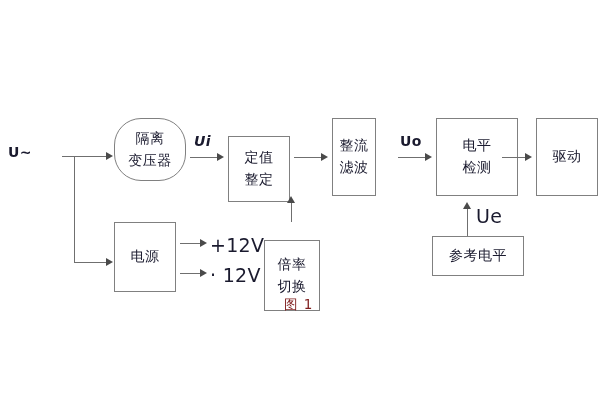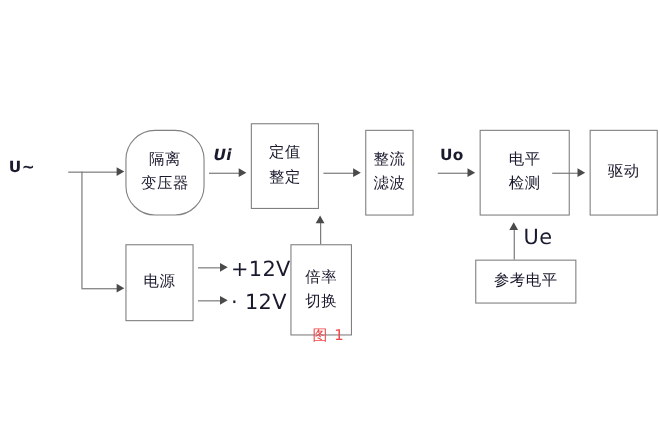--- a/index.html
+++ b/index.html
@@ -40,21 +40,21 @@
   .lbl {
     position: absolute;
     color: #1a1a2e;
     font-size: 14px;
     white-space: nowrap;
     letter-spacing: 0.3px;
   }
   .lbl.sm { font-size: 19px; }
   .caption {
     position: absolute;
-    color: #ef4444;
+    color: #7f1d1d;
     font-size: 13.5px;
     white-space: nowrap;
     letter-spacing: 1px;
   }
   
   .hline {
     position: absolute;
     height: 0;
     border-top: 1.4px solid #6f6f6f;
   }
@@ -88,30 +88,30 @@
 
   <div class="hline" style="left:62px; top:156px; width:12px;"></div>
   <div class="vline" style="left:74px; top:156px; height:106px;"></div>
 
   <div class="hline" style="left:74px; top:156px; width:34px;"></div>
   <div class="ahead-r" style="left:106px; top:152px;"></div>
 
   <div class="hline" style="left:74px; top:262px; width:34px;"></div>
   <div class="ahead-r" style="left:106px; top:258px;"></div>
 
-  <div class="blk" style="left:114px; top:118px; width:72px; height:78px;border-radius:27px;">
+  <div class="blk" style="left:114px; top:118px; width:72px; height:63px;border-radius:27px;">
     <span class="ln">隔离</span>
     <span class="ln">变压器</span>
   </div>
 
   <div class="lbl" style="left:194px; top:133px; font-weight:bold;font-style:italic;">Ui</div>
   <div class="hline" style="left:190px; top:157px; width:29px;"></div>
   <div class="ahead-r" style="left:217px; top:153px;"></div>
 
-  <div class="blk" style="left:228px; top:112px; width:62px; height:78px;">
+  <div class="blk" style="left:228px; top:136px; width:62px; height:66px;">
     <span class="ln">定值</span>
     <span class="ln">整定</span>
   </div>
 
   <div class="hline" style="left:294px; top:157px; width:29px;"></div>
   <div class="ahead-r" style="left:321px; top:153px;"></div>
 
   <div class="blk" style="left:332px; top:118px; width:44px; height:78px;">
     <span class="ln">整流</span>
     <span class="ln">滤波</span>
@@ -138,21 +138,21 @@
   </div>
 
   <div class="hline" style="left:180px; top:243px; width:22px;"></div>
   <div class="ahead-r" style="left:200px; top:239px;"></div>
   <div class="lbl sm" style="left:210px; top:234px;">+12V</div>
 
   <div class="hline" style="left:180px; top:273px; width:22px;"></div>
   <div class="ahead-r" style="left:200px; top:269px;"></div>
   <div class="lbl sm" style="left:210px; top:264px;">· 12V</div>
 
-  <div class="blk" style="left:264px; top:222px; width:56px; height:83px;">
+  <div class="blk" style="left:264px; top:240px; width:56px; height:71px;">
     <span class="ln">倍率</span>
     <span class="ln">切换</span>
   </div>
 
   <div class="vline" style="left:291px; top:200px; height:22px;"></div>
   <div class="ahead-u" style="left:287px; top:196px;"></div>
 
   <div class="blk" style="left:432px; top:236px; width:92px; height:40px;">
     <span class="ln">参考电平</span>
   </div>

